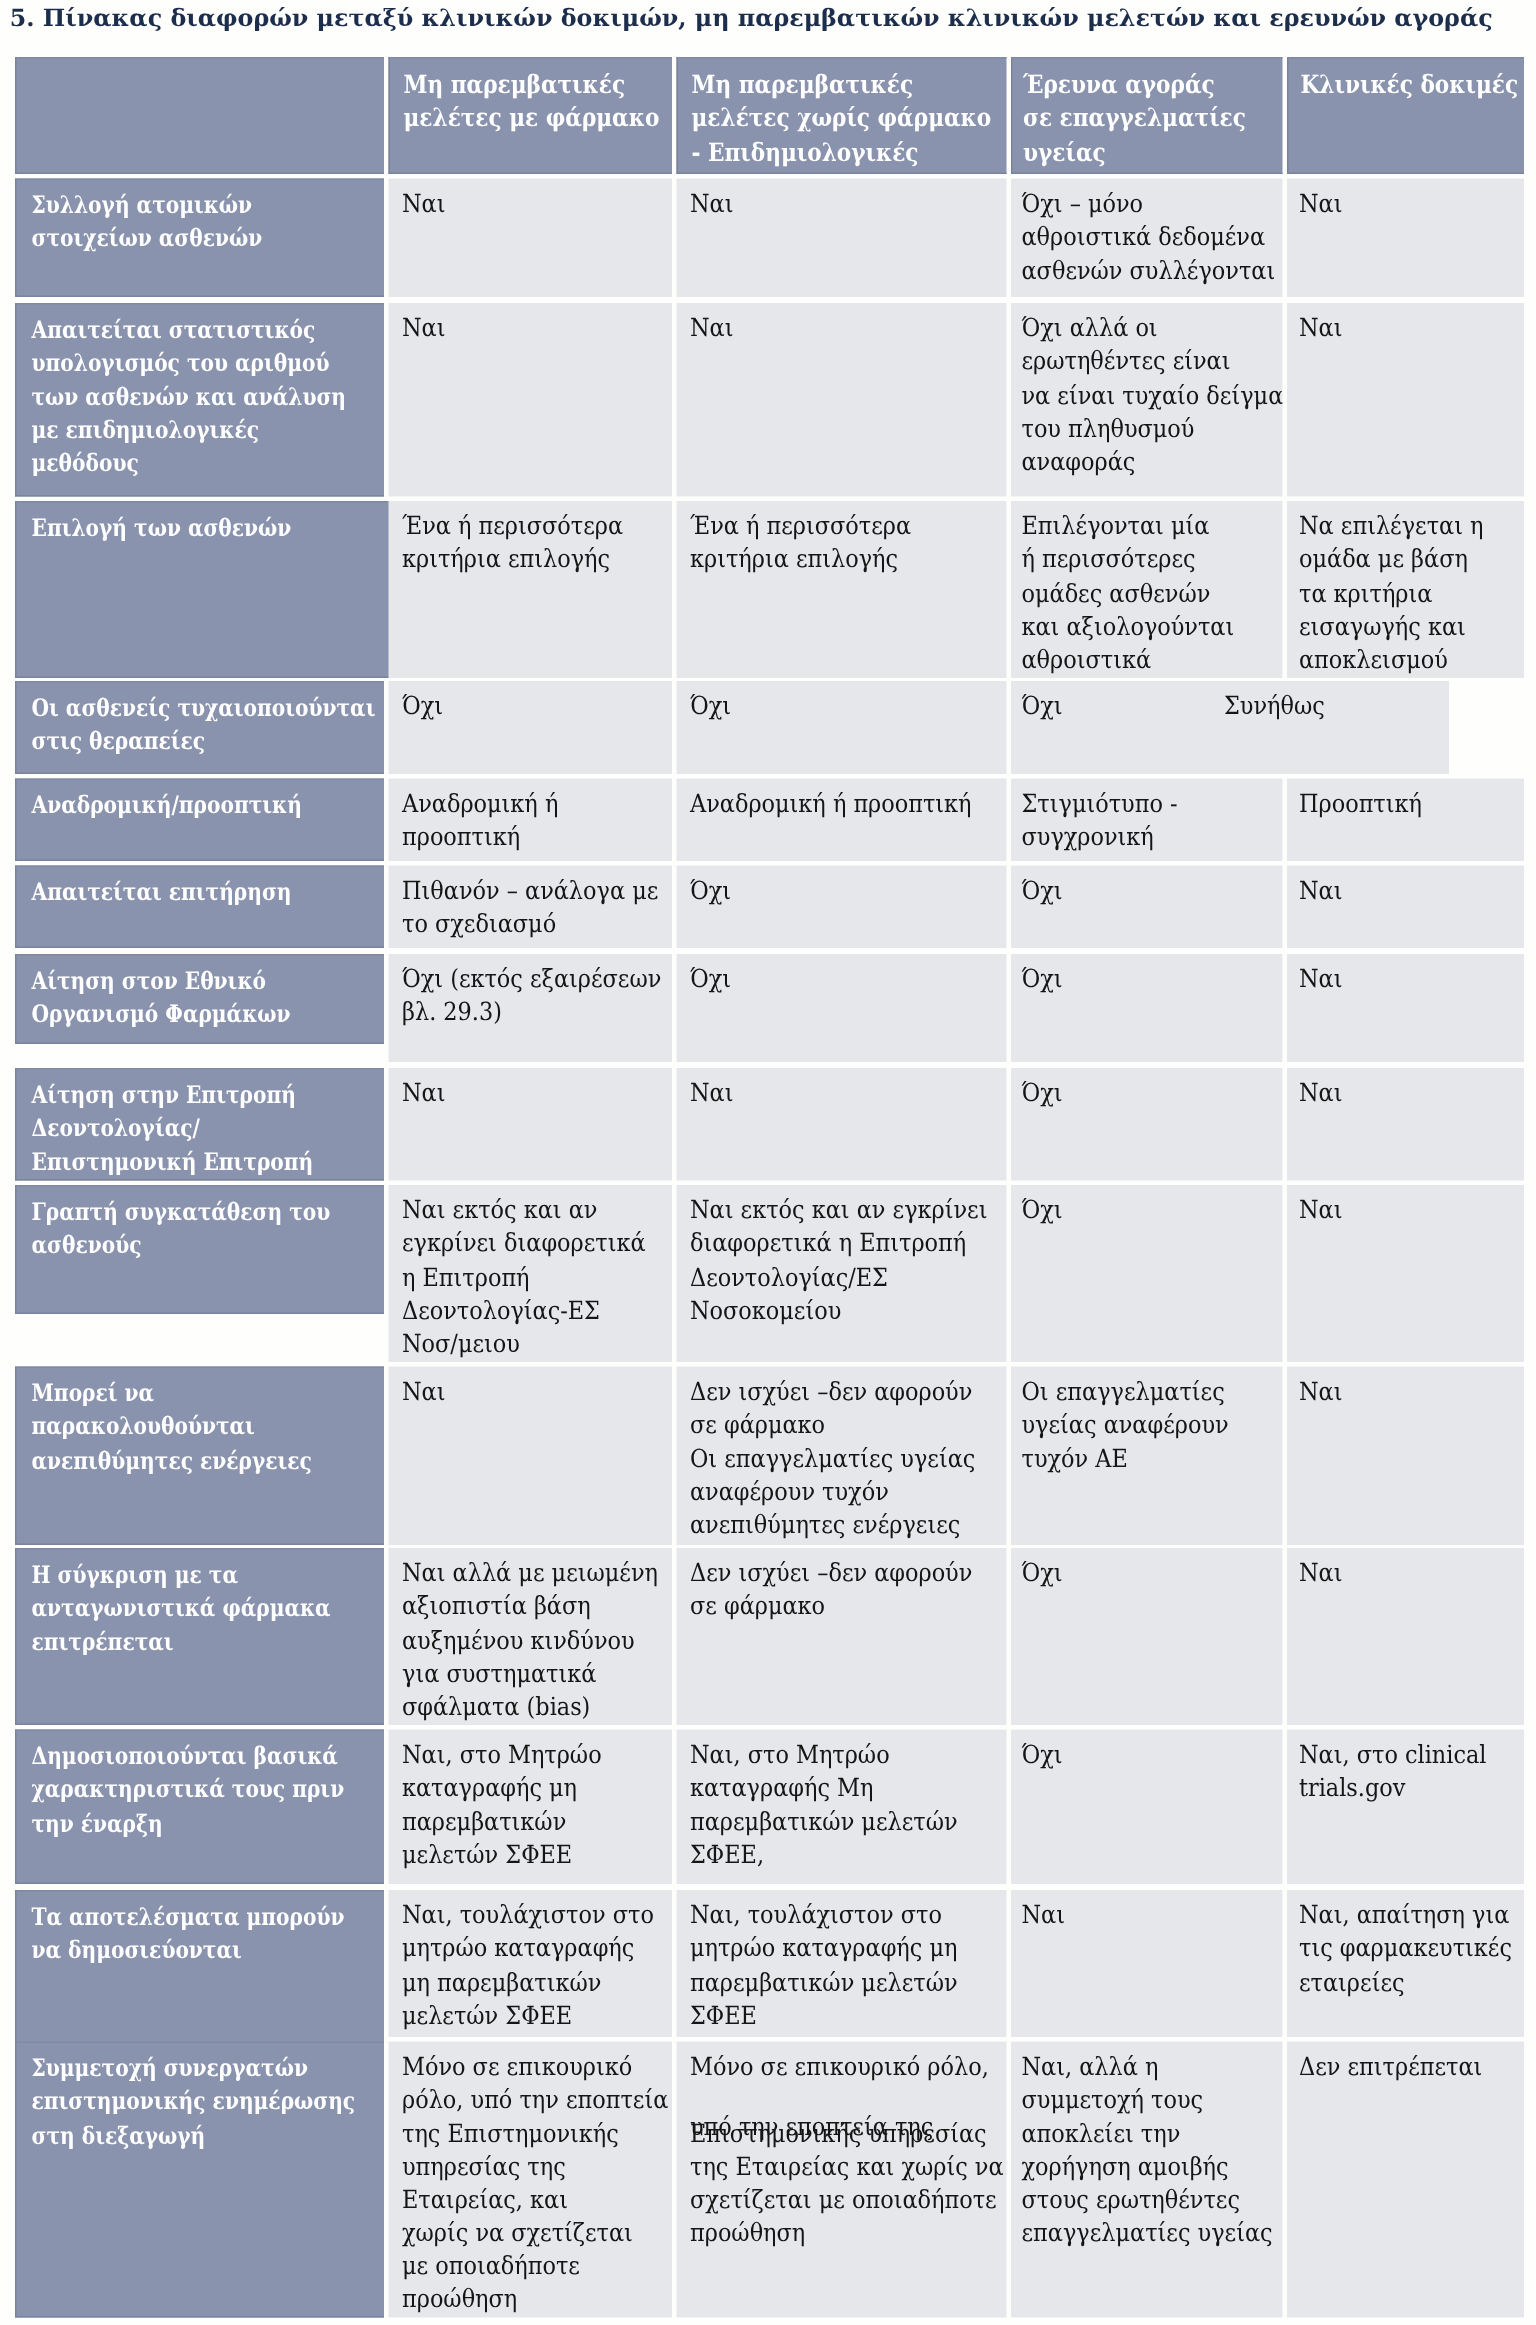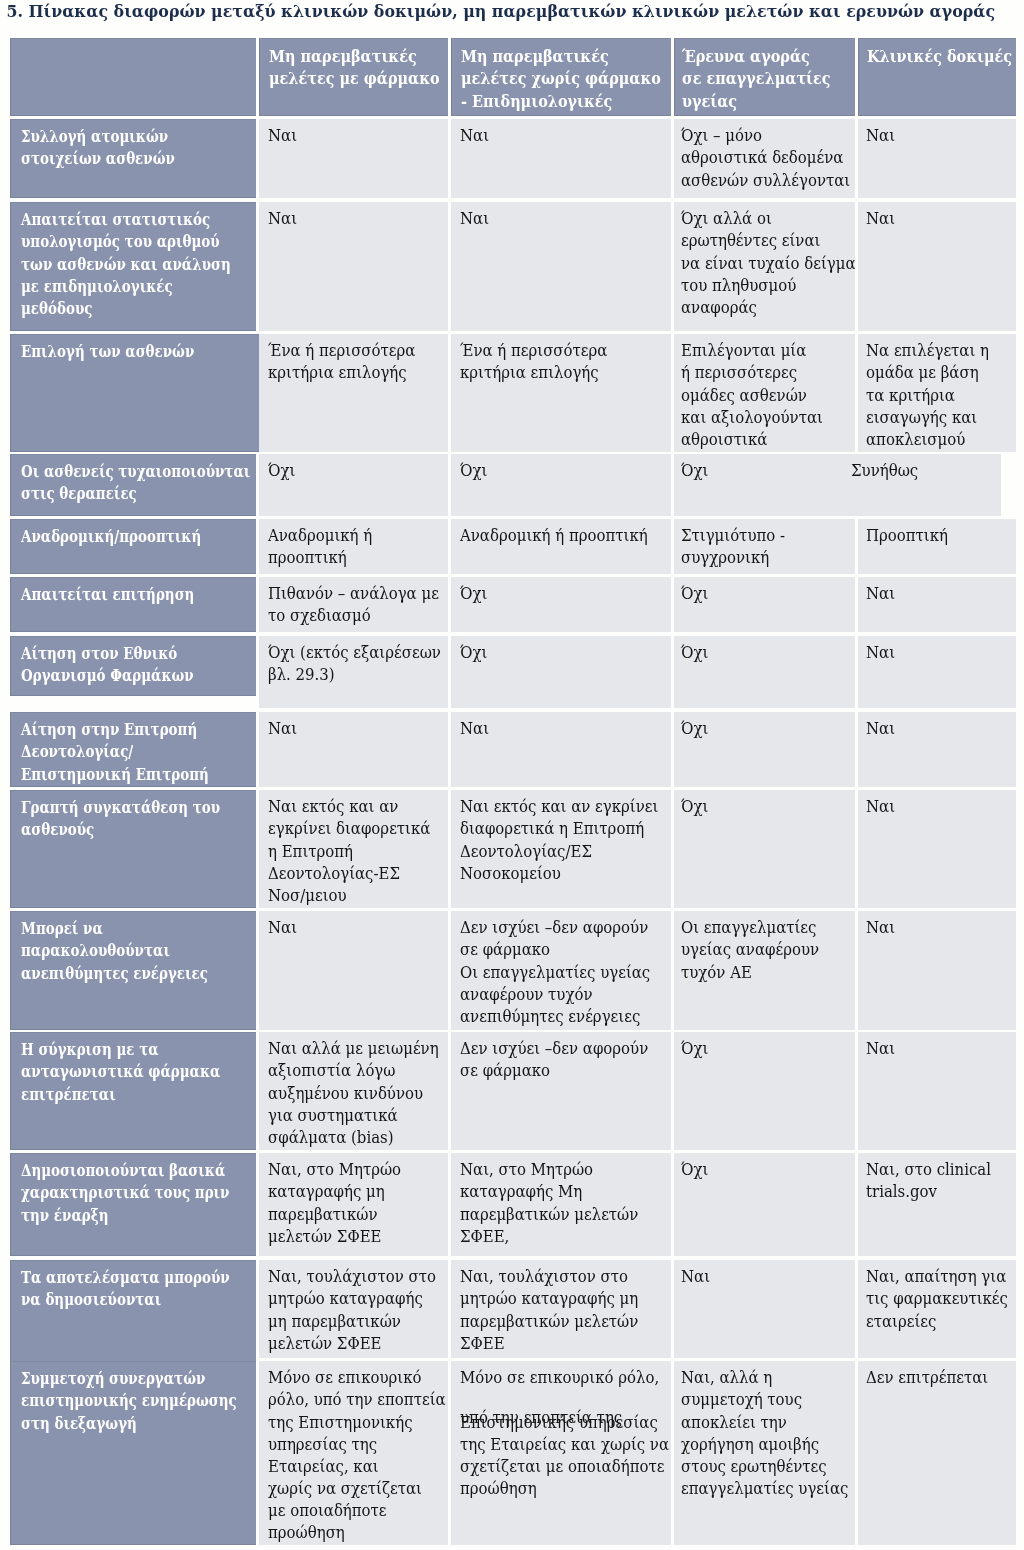--- a/index.html
+++ b/index.html
@@ -112,21 +112,21 @@
       </div>
 <div class="cellbox body" style="left:259px;top:454px;width:189px;height:62px">
         <span class="txt bodytxt" style="left:9px;top:7.40px">Όχι</span>
       </div>
 <div class="cellbox body" style="left:451px;top:454px;width:220px;height:62px">
         <span class="txt bodytxt" style="left:9px;top:7.40px">Όχι</span>
       </div>
 <div class="cellbox body" style="left:674px;top:454px;width:181px;height:62px">
         <span class="txt bodytxt" style="left:7px;top:7.40px">Όχι</span>
       </div>
-<div class="cellbox body" style="left:843px;top:454px;width:158px;height:62px">
+<div class="cellbox body" style="left:808px;top:454px;width:158px;height:62px">
         <span class="txt bodytxt" style="left:8px;top:7.40px">Συνήθως</span>
       </div>
 <div class="cellbox hdr" style="left:10px;top:519px;width:246px;height:55px">
         <span class="txt lbltxt" style="left:10px;top:7.40px">Αναδρομική/προοπτική</span>
       </div>
 <div class="cellbox body" style="left:259px;top:519px;width:189px;height:55px">
         <span class="txt bodytxt" style="left:9px;top:7.40px">Αναδρομική ή</span>
         <span class="txt bodytxt" style="left:9px;top:29.45px">προοπτική</span>
       </div>
 <div class="cellbox body" style="left:451px;top:519px;width:220px;height:55px">
@@ -182,21 +182,21 @@
       </div>
 <div class="cellbox body" style="left:451px;top:712px;width:220px;height:75px">
         <span class="txt bodytxt" style="left:9px;top:7.40px">Ναι</span>
       </div>
 <div class="cellbox body" style="left:674px;top:712px;width:181px;height:75px">
         <span class="txt bodytxt" style="left:7px;top:7.40px">Όχι</span>
       </div>
 <div class="cellbox body" style="left:858px;top:712px;width:158px;height:75px">
         <span class="txt bodytxt" style="left:8px;top:7.40px">Ναι</span>
       </div>
-<div class="cellbox hdr" style="left:10px;top:790px;width:246px;height:118px">
+<div class="cellbox hdr" style="left:10px;top:790px;width:246px;height:86px">
         <span class="txt lbltxt" style="left:10px;top:7.40px">Γραπτή συγκατάθεση του</span>
         <span class="txt lbltxt" style="left:10px;top:29.45px">ασθενούς</span>
       </div>
 <div class="cellbox body" style="left:259px;top:790px;width:189px;height:118px">
         <span class="txt bodytxt" style="left:9px;top:7.40px">Ναι εκτός και αν</span>
         <span class="txt bodytxt" style="left:9px;top:29.45px">εγκρίνει διαφορετικά</span>
         <span class="txt bodytxt" style="left:9px;top:51.50px">η Επιτροπή</span>
         <span class="txt bodytxt" style="left:9px;top:73.55px">Δεοντολογίας-ΕΣ</span>
         <span class="txt bodytxt" style="left:9px;top:95.60px">Νοσ/μειου</span>
       </div>
@@ -235,21 +235,21 @@
 <div class="cellbox body" style="left:858px;top:911px;width:158px;height:119px">
         <span class="txt bodytxt" style="left:8px;top:7.40px">Ναι</span>
       </div>
 <div class="cellbox hdr" style="left:10px;top:1032px;width:246px;height:118px">
         <span class="txt lbltxt" style="left:10px;top:7.40px">Η σύγκριση με τα</span>
         <span class="txt lbltxt" style="left:10px;top:29.45px">ανταγωνιστικά φάρμακα</span>
         <span class="txt lbltxt" style="left:10px;top:51.50px">επιτρέπεται</span>
       </div>
 <div class="cellbox body" style="left:259px;top:1032px;width:189px;height:118px">
         <span class="txt bodytxt" style="left:9px;top:7.40px">Ναι αλλά με μειωμένη</span>
-        <span class="txt bodytxt" style="left:9px;top:29.45px">αξιοπιστία λόγω</span>
+        <span class="txt bodytxt" style="left:9px;top:29.45px">αξιοπιστία βάση</span>
         <span class="txt bodytxt" style="left:9px;top:51.50px">αυξημένου κινδύνου</span>
         <span class="txt bodytxt" style="left:9px;top:73.55px">για συστηματικά</span>
         <span class="txt bodytxt" style="left:9px;top:95.60px">σφάλματα (bias)</span>
       </div>
 <div class="cellbox body" style="left:451px;top:1032px;width:220px;height:118px">
         <span class="txt bodytxt" style="left:9px;top:7.40px">Δεν ισχύει –δεν αφορούν</span>
         <span class="txt bodytxt" style="left:9px;top:29.45px">σε φάρμακο</span>
       </div>
 <div class="cellbox body" style="left:674px;top:1032px;width:181px;height:118px">
         <span class="txt bodytxt" style="left:7px;top:7.40px">Όχι</span>

